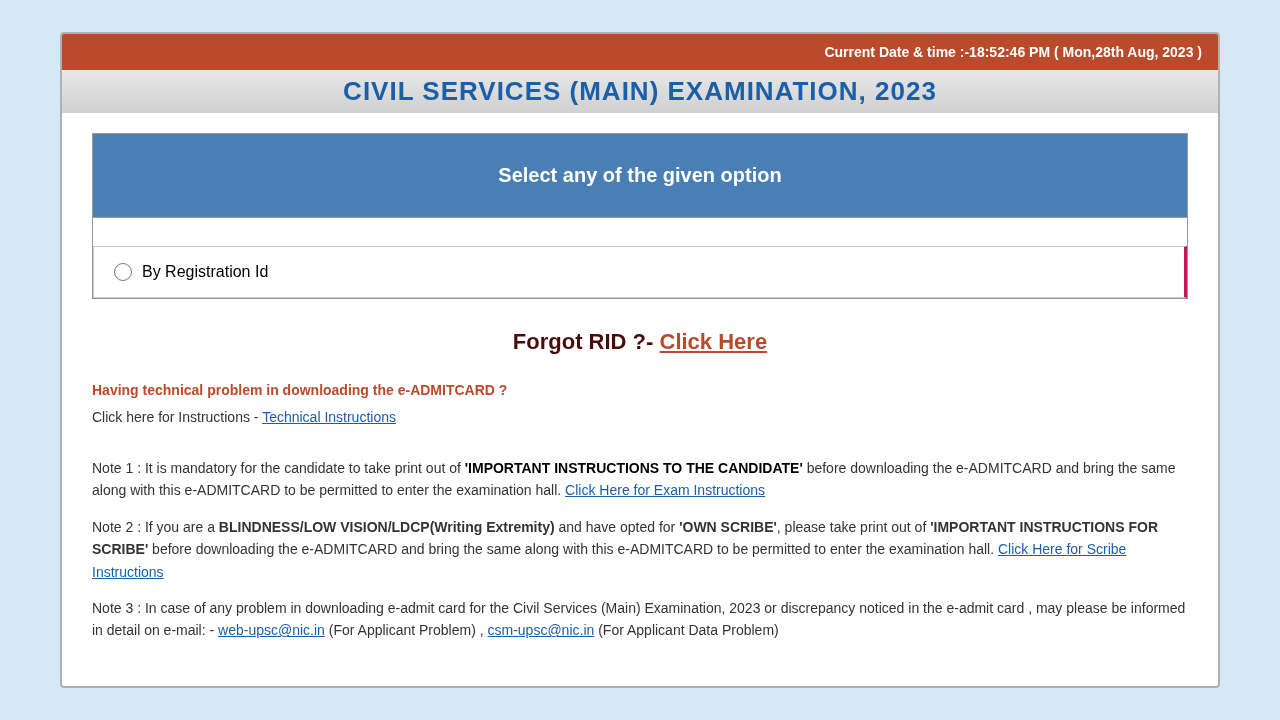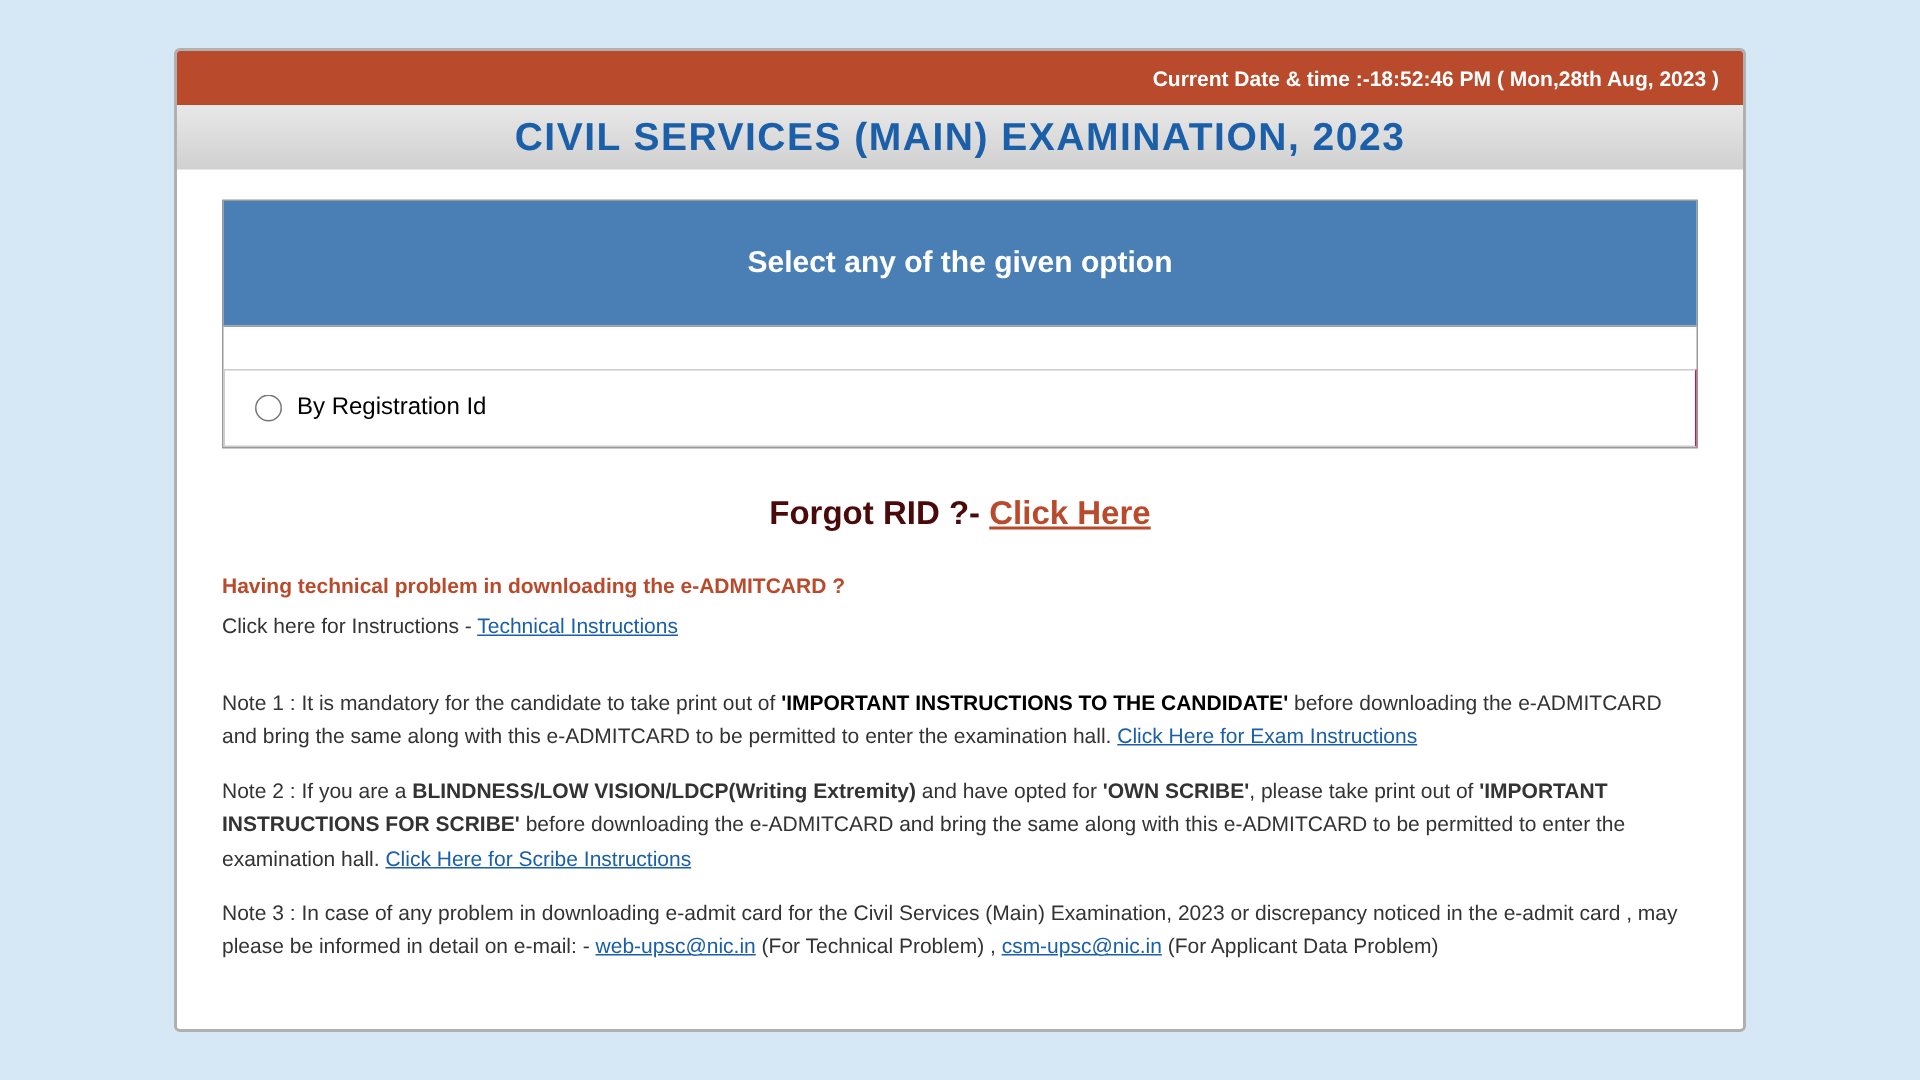--- a/index.html
+++ b/index.html
@@ -7,21 +7,21 @@
       background-color: #d6e8f5;
       font-family: Arial, sans-serif;
       font-size: 14px;
       display: flex;
       justify-content: center;
       align-items: center;
       min-height: 100vh;
       padding: 20px;
     }
     .outer-container {
-      width: 1048px;
+      width: 1160px;
       background: #fff;
       border: 2px solid #b0b0b0;
       border-radius: 4px;
       overflow: hidden;
     }
     .top-bar {
       background-color: #b94a2c;
       color: #fff;
       text-align: right;
       padding: 10px 16px;
@@ -62,21 +62,21 @@
       flex: 1;
       padding: 16px 20px;
       display: flex;
       align-items: center;
       gap: 10px;
       border: 1px solid #ccc;
       font-size: 16px;
       cursor: pointer;
     }
     .option-cell:first-child {
-      border-right: 1px solid #be185d;
+      border-right: 3px solid #be185d;
       margin-top: 28px;
     }
     .option-cell input[type="radio"] {
       width: 18px;
       height: 18px;
       cursor: pointer;
     }
     .forgot-section {
       text-align: center;
       margin: 20px 0 24px 0;
@@ -161,18 +161,18 @@
 
       <p class="note">
         <span>Note 1 : It is mandatory for the candidate to take print out of </span><span class="highlight">'IMPORTANT INSTRUCTIONS TO THE CANDIDATE'</span><span> before downloading the e-ADMITCARD and bring the same along with this e-ADMITCARD to be permitted to enter the examination hall.&nbsp;</span><a href="#">Click Here for Exam Instructions</a>
       </p>
 
       <p class="note">
         <span>Note 2 : If you are a </span><b>BLINDNESS/LOW VISION/LDCP(Writing Extremity)</b><span> and have opted for </span><b>'OWN SCRIBE'</b><span>, please take print out of </span><b>'IMPORTANT INSTRUCTIONS FOR SCRIBE'</b><span> before downloading the e-ADMITCARD and bring the same along with this e-ADMITCARD to be permitted to enter the examination hall.&nbsp;</span><a href="#">Click Here for Scribe Instructions</a>
       </p>
 
       <p class="note">
-        <span>Note 3 : In case of any problem in downloading e-admit card for the Civil Services (Main) Examination, 2023 or discrepancy noticed in the e-admit card , may please be informed in detail on e-mail: - </span><a href="#">web-upsc@nic.in</a><span> (For Technical Problem) , </span><a href="#">csm-upsc@nic.in</a><span> (For Applicant Data Problem)</span>
+        <span>Note 3 : In case of any problem in downloading e-admit card for the Civil Services (Main) Examination, 2023 or discrepancy noticed in the e-admit card , may please be informed in detail on e-mail: - </span><a href="#">web-upsc@nic.in</a><span> (For Applicant Problem) , </span><a href="#">csm-upsc@nic.in</a><span> (For Applicant Data Problem)</span>
       </p>
 
     </div>
   </div>
 </div>
 
 </body></html>

